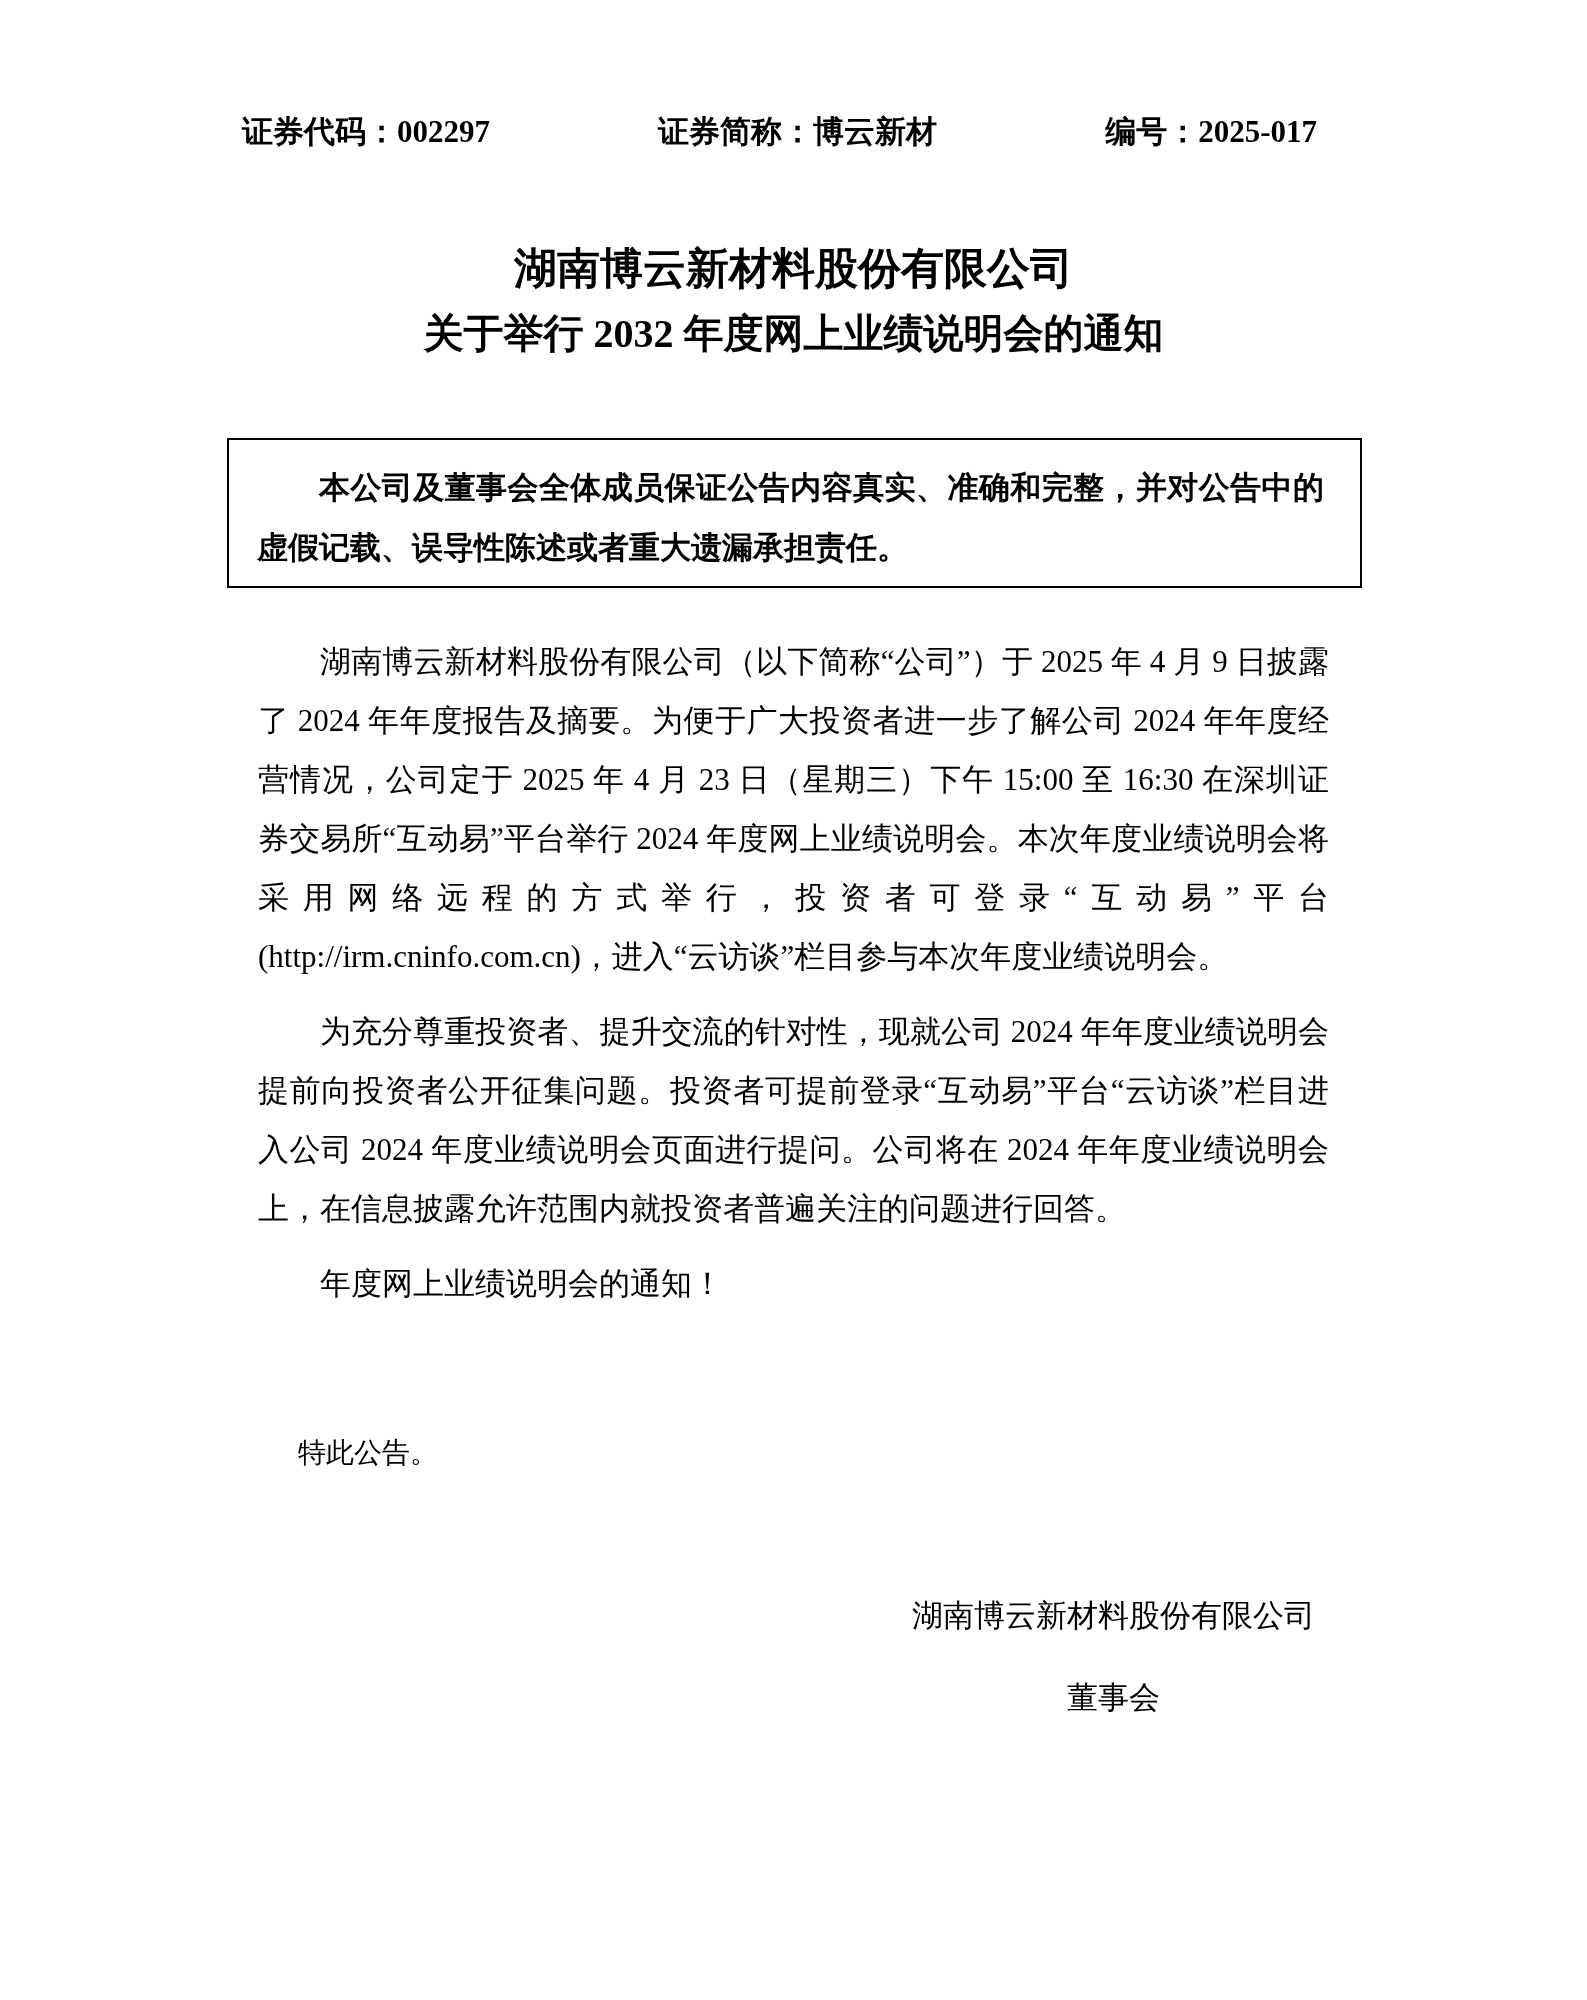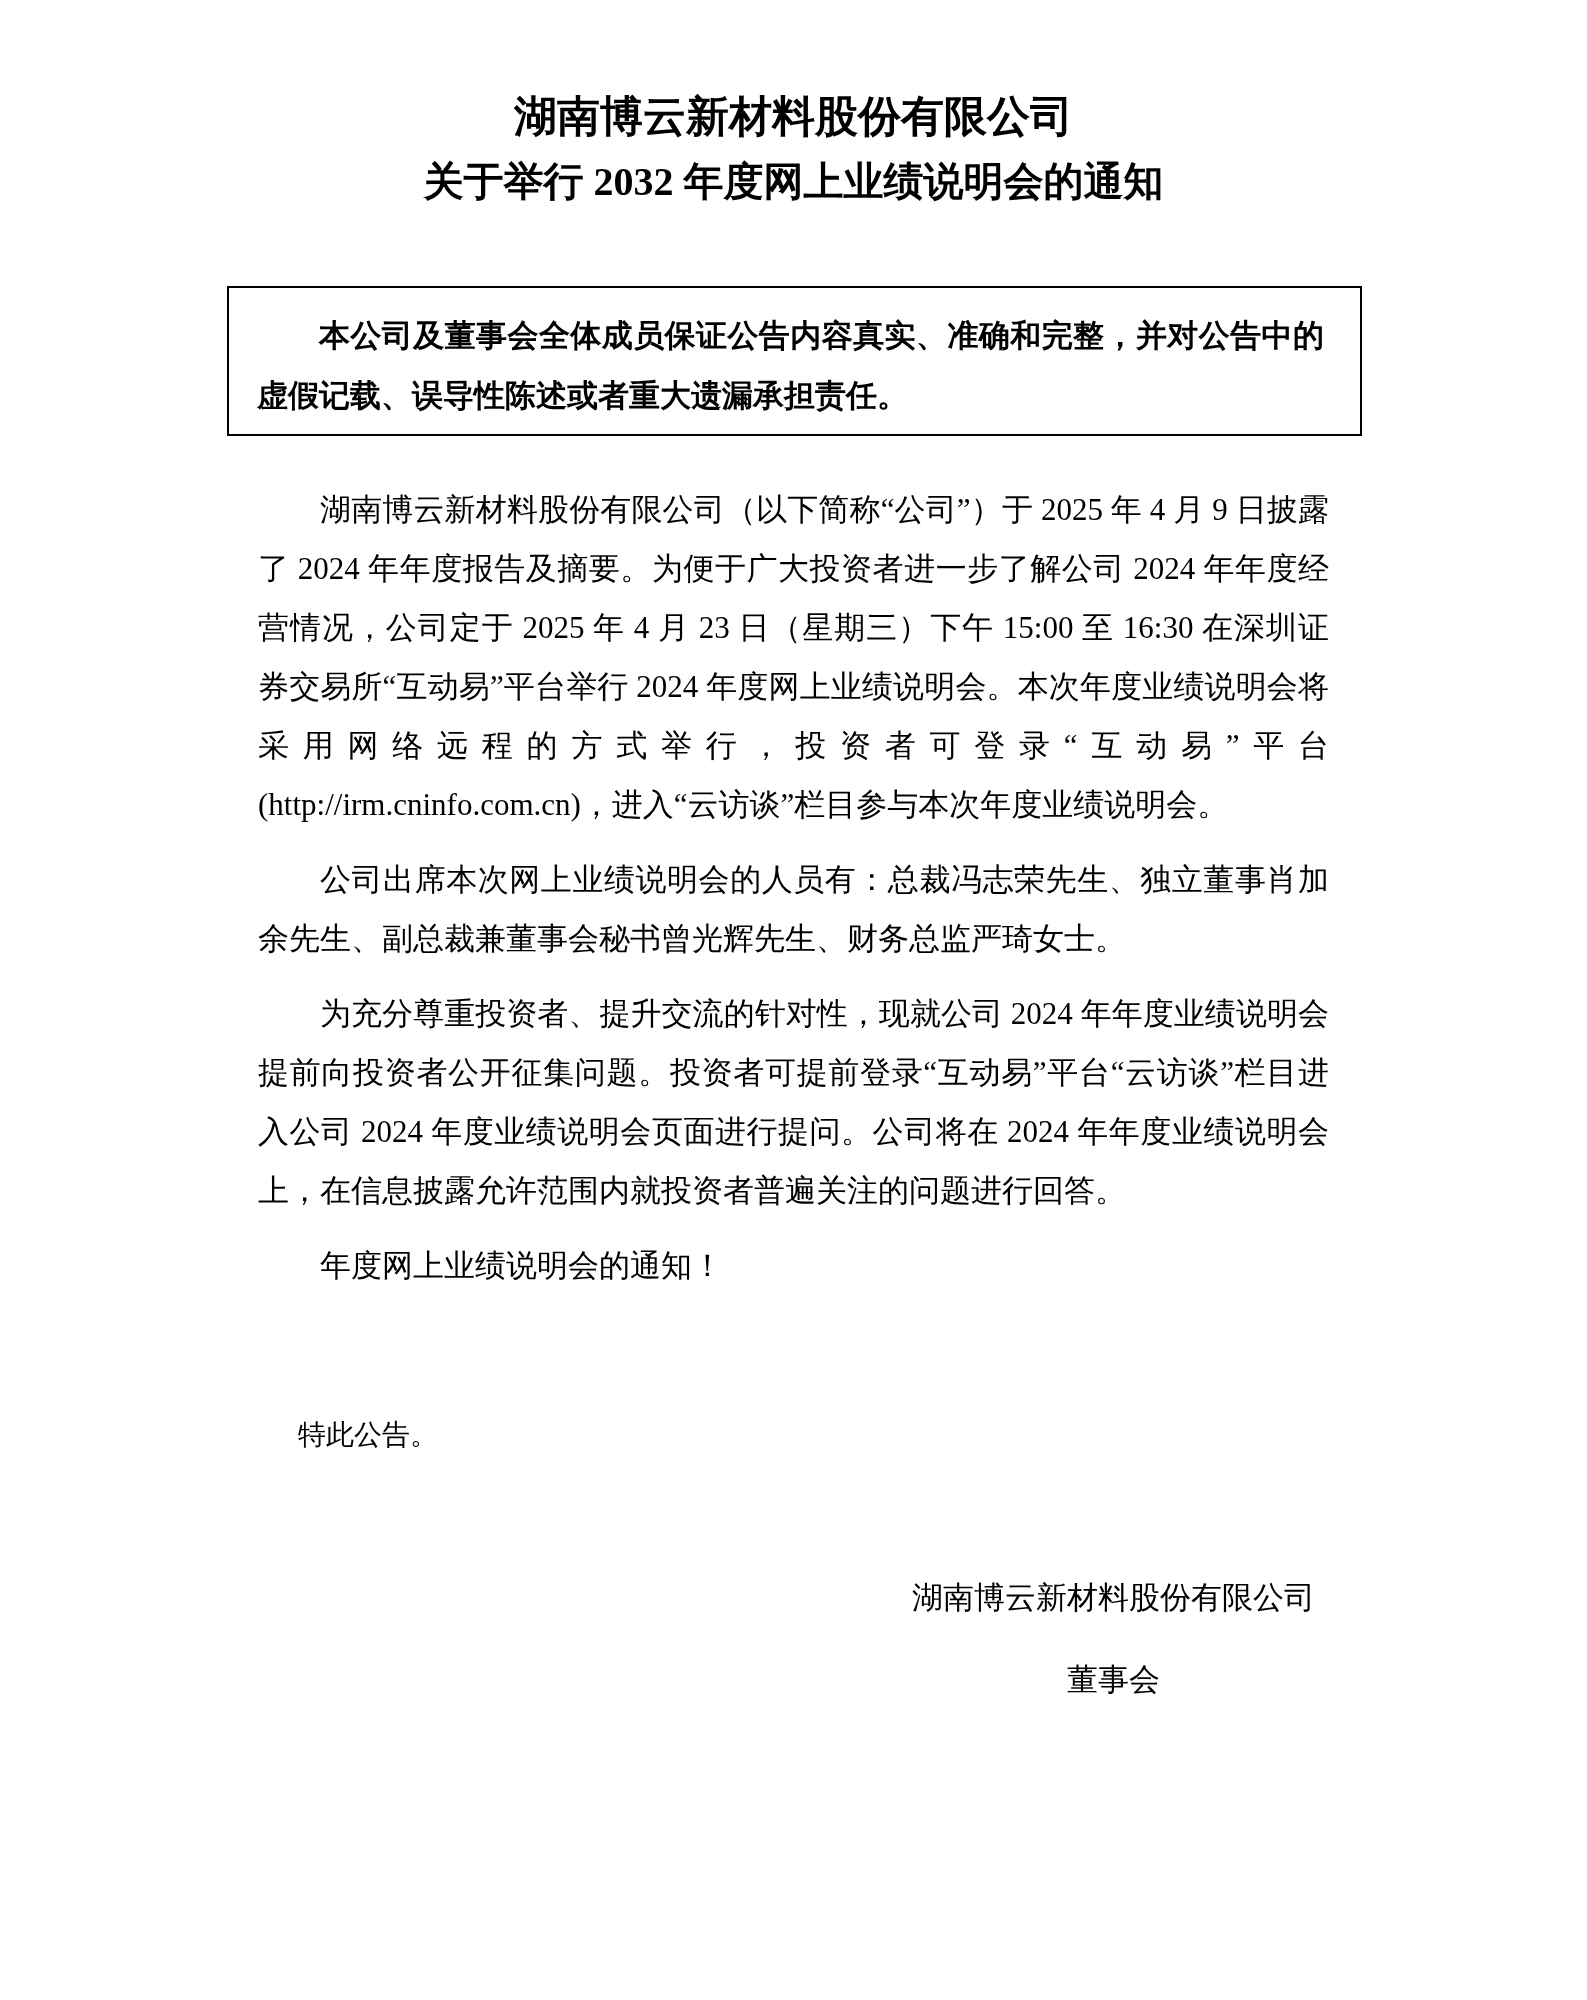--- a/index.html
+++ b/index.html
@@ -86,30 +86,34 @@
   .sig-company { white-space: nowrap; }
   .sig-board   { margin-top: 24px; }
   .sig-date    { margin-top: 0; }
 </style>
 </head>
 <body>
 
 <div class="page">
   <div class="content">
 
+    <div class="doc-header">
+      <span>证券代码：002297</span>
+      <span>证券简称：博云新材</span>
+      <span>编号：2025-017</span>
+    </div>
 
     <h1 class="title-line1">湖南博云新材料股份有限公司</h1>
     <h2 class="title-line2">关于举行 2032 年度网上业绩说明会的通知</h2>
 
     <div class="disclaimer-box">
       <p>本公司及董事会全体成员保证公告内容真实、准确和完整，并对公告中的虚假记载、误导性陈述或者重大遗漏承担责任。</p>
     </div>
 
     <p class="body-para first">湖南博云新材料股份有限公司（以下简称“公司”）于 2025 年 4 月 9 日披露了 2024 年年度报告及摘要。为便于广大投资者进一步了解公司 2024 年年度经营情况，公司定于 2025 年 4 月 23 日（星期三）下午 15:00 至 16:30 在深圳证券交易所“互动易”平台举行 2024 年度网上业绩说明会。本次年度业绩说明会将采用网络远程的方式举行，投资者可登录“互动易”平台(http://irm.cninfo.com.cn)，进入“云访谈”栏目参与本次年度业绩说明会。</p>
-    <p class="body-para">公司出席本次网上业绩说明会的人员有：总裁冯志荣先生、独立董事肖加余先生、副总裁兼董事会秘书曾光辉先生、财务总监严琦女士。</p>
     <p class="body-para">为充分尊重投资者、提升交流的针对性，现就公司 2024 年年度业绩说明会提前向投资者公开征集问题。投资者可提前登录“互动易”平台“云访谈”栏目进入公司 2024 年度业绩说明会页面进行提问。公司将在 2024 年年度业绩说明会上，在信息披露允许范围内就投资者普遍关注的问题进行回答。</p>
     <p class="body-para">年度网上业绩说明会的通知！</p>
 
     <p class="closing-para">特此公告。</p>
 
     <div class="signature-block">
       <div class="sig-company">湖南博云新材料股份有限公司</div>
       <div class="sig-board">董事会</div>
     </div>
 

